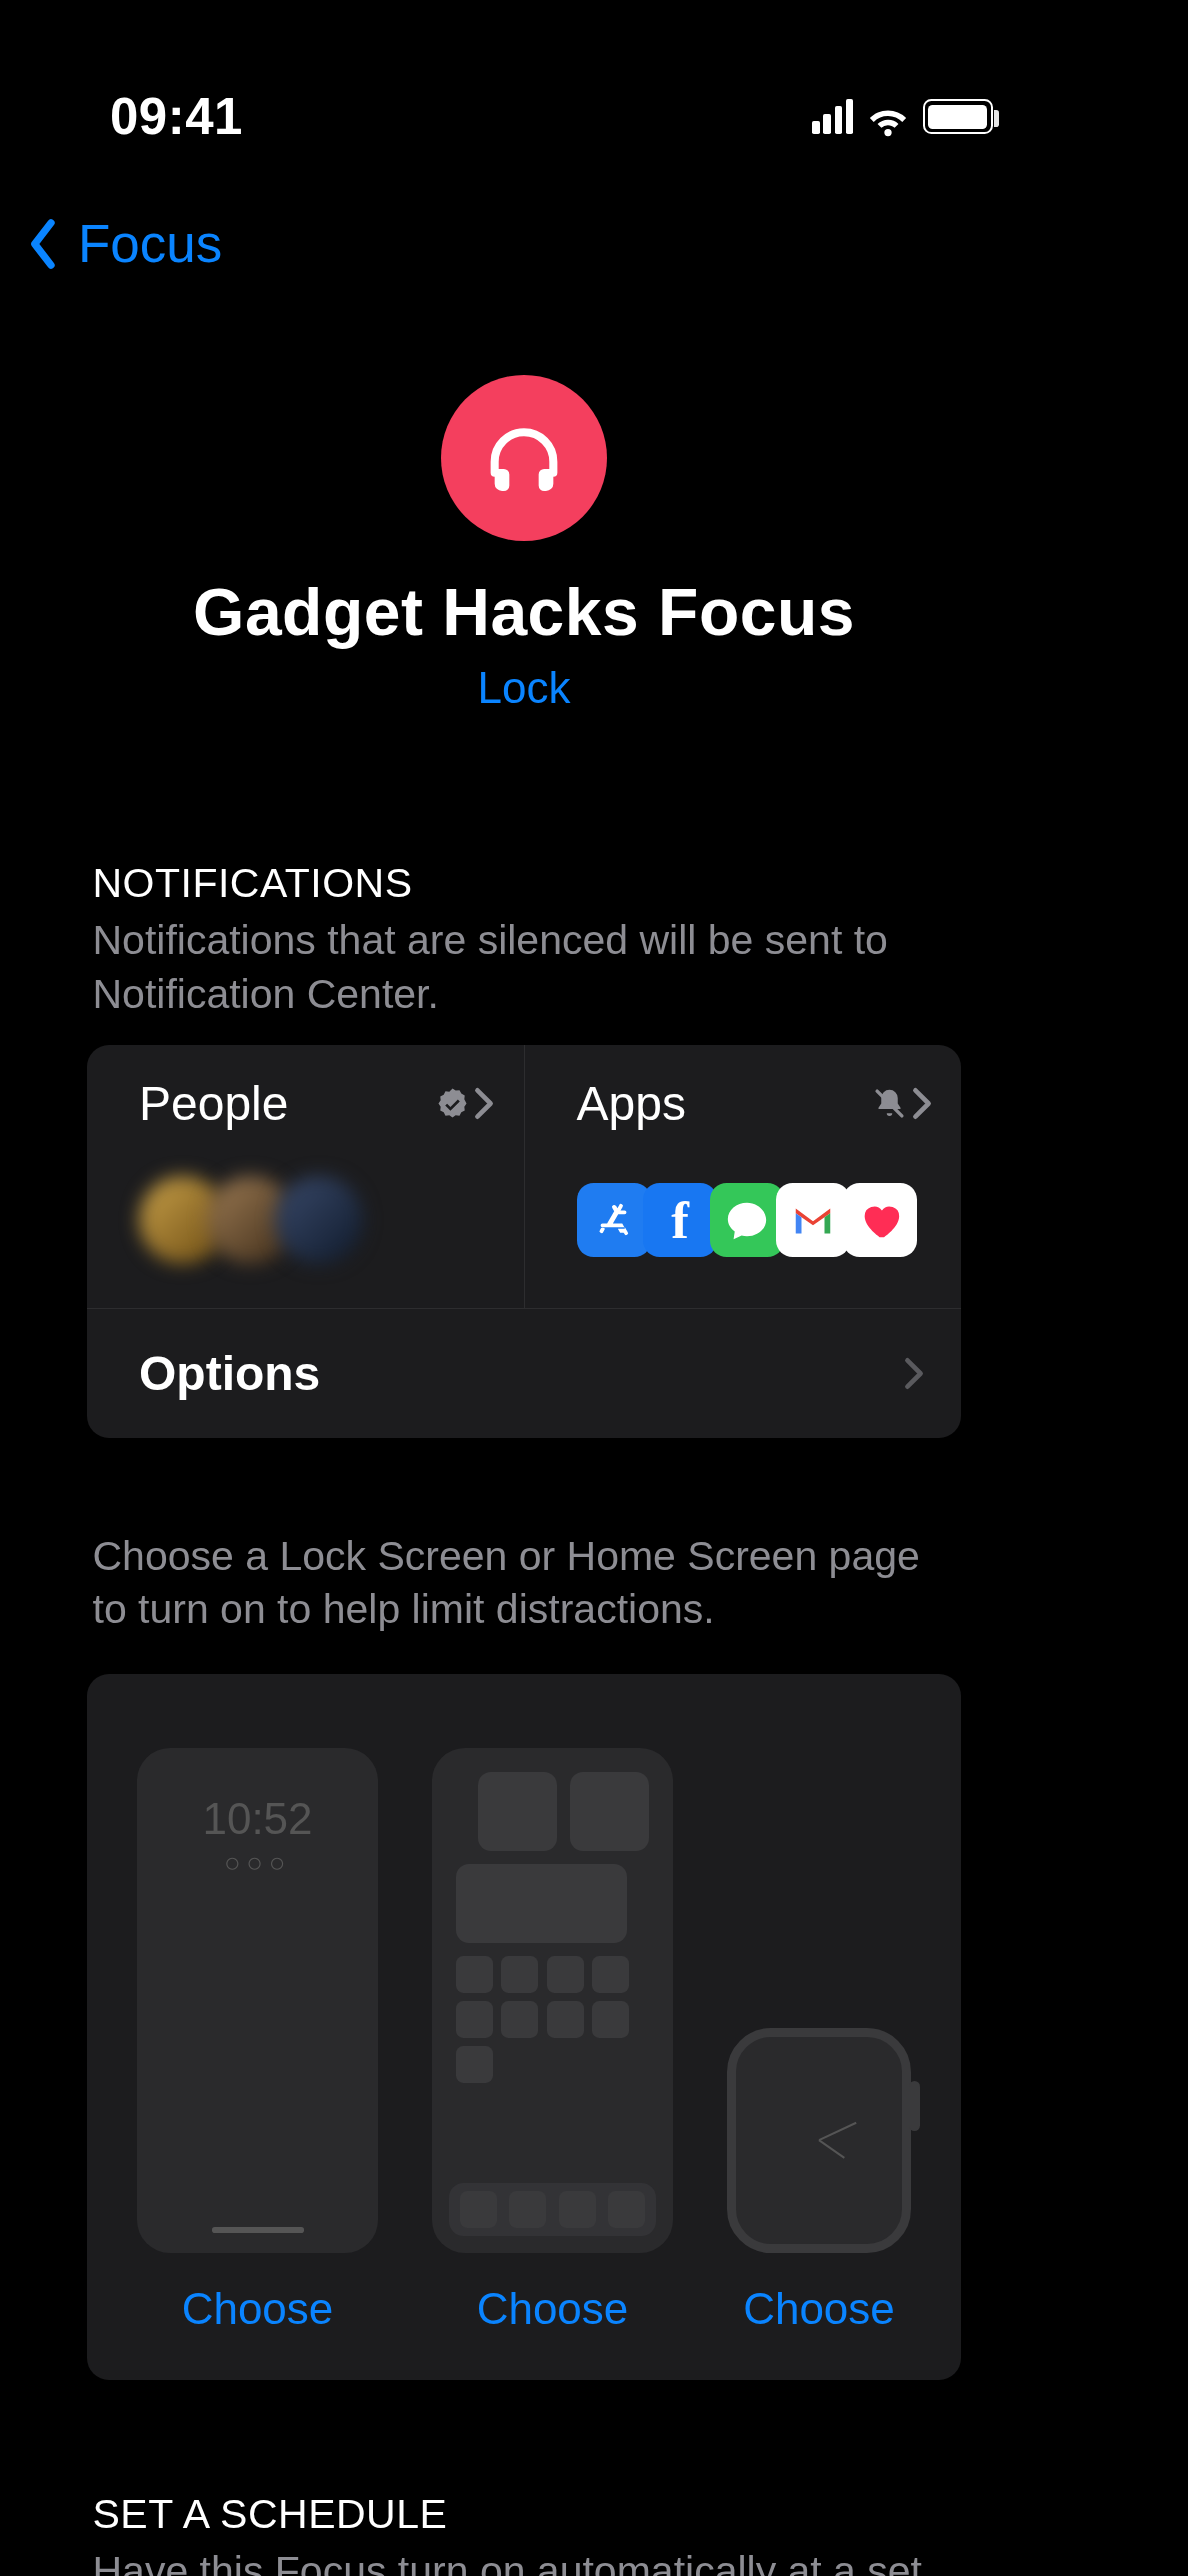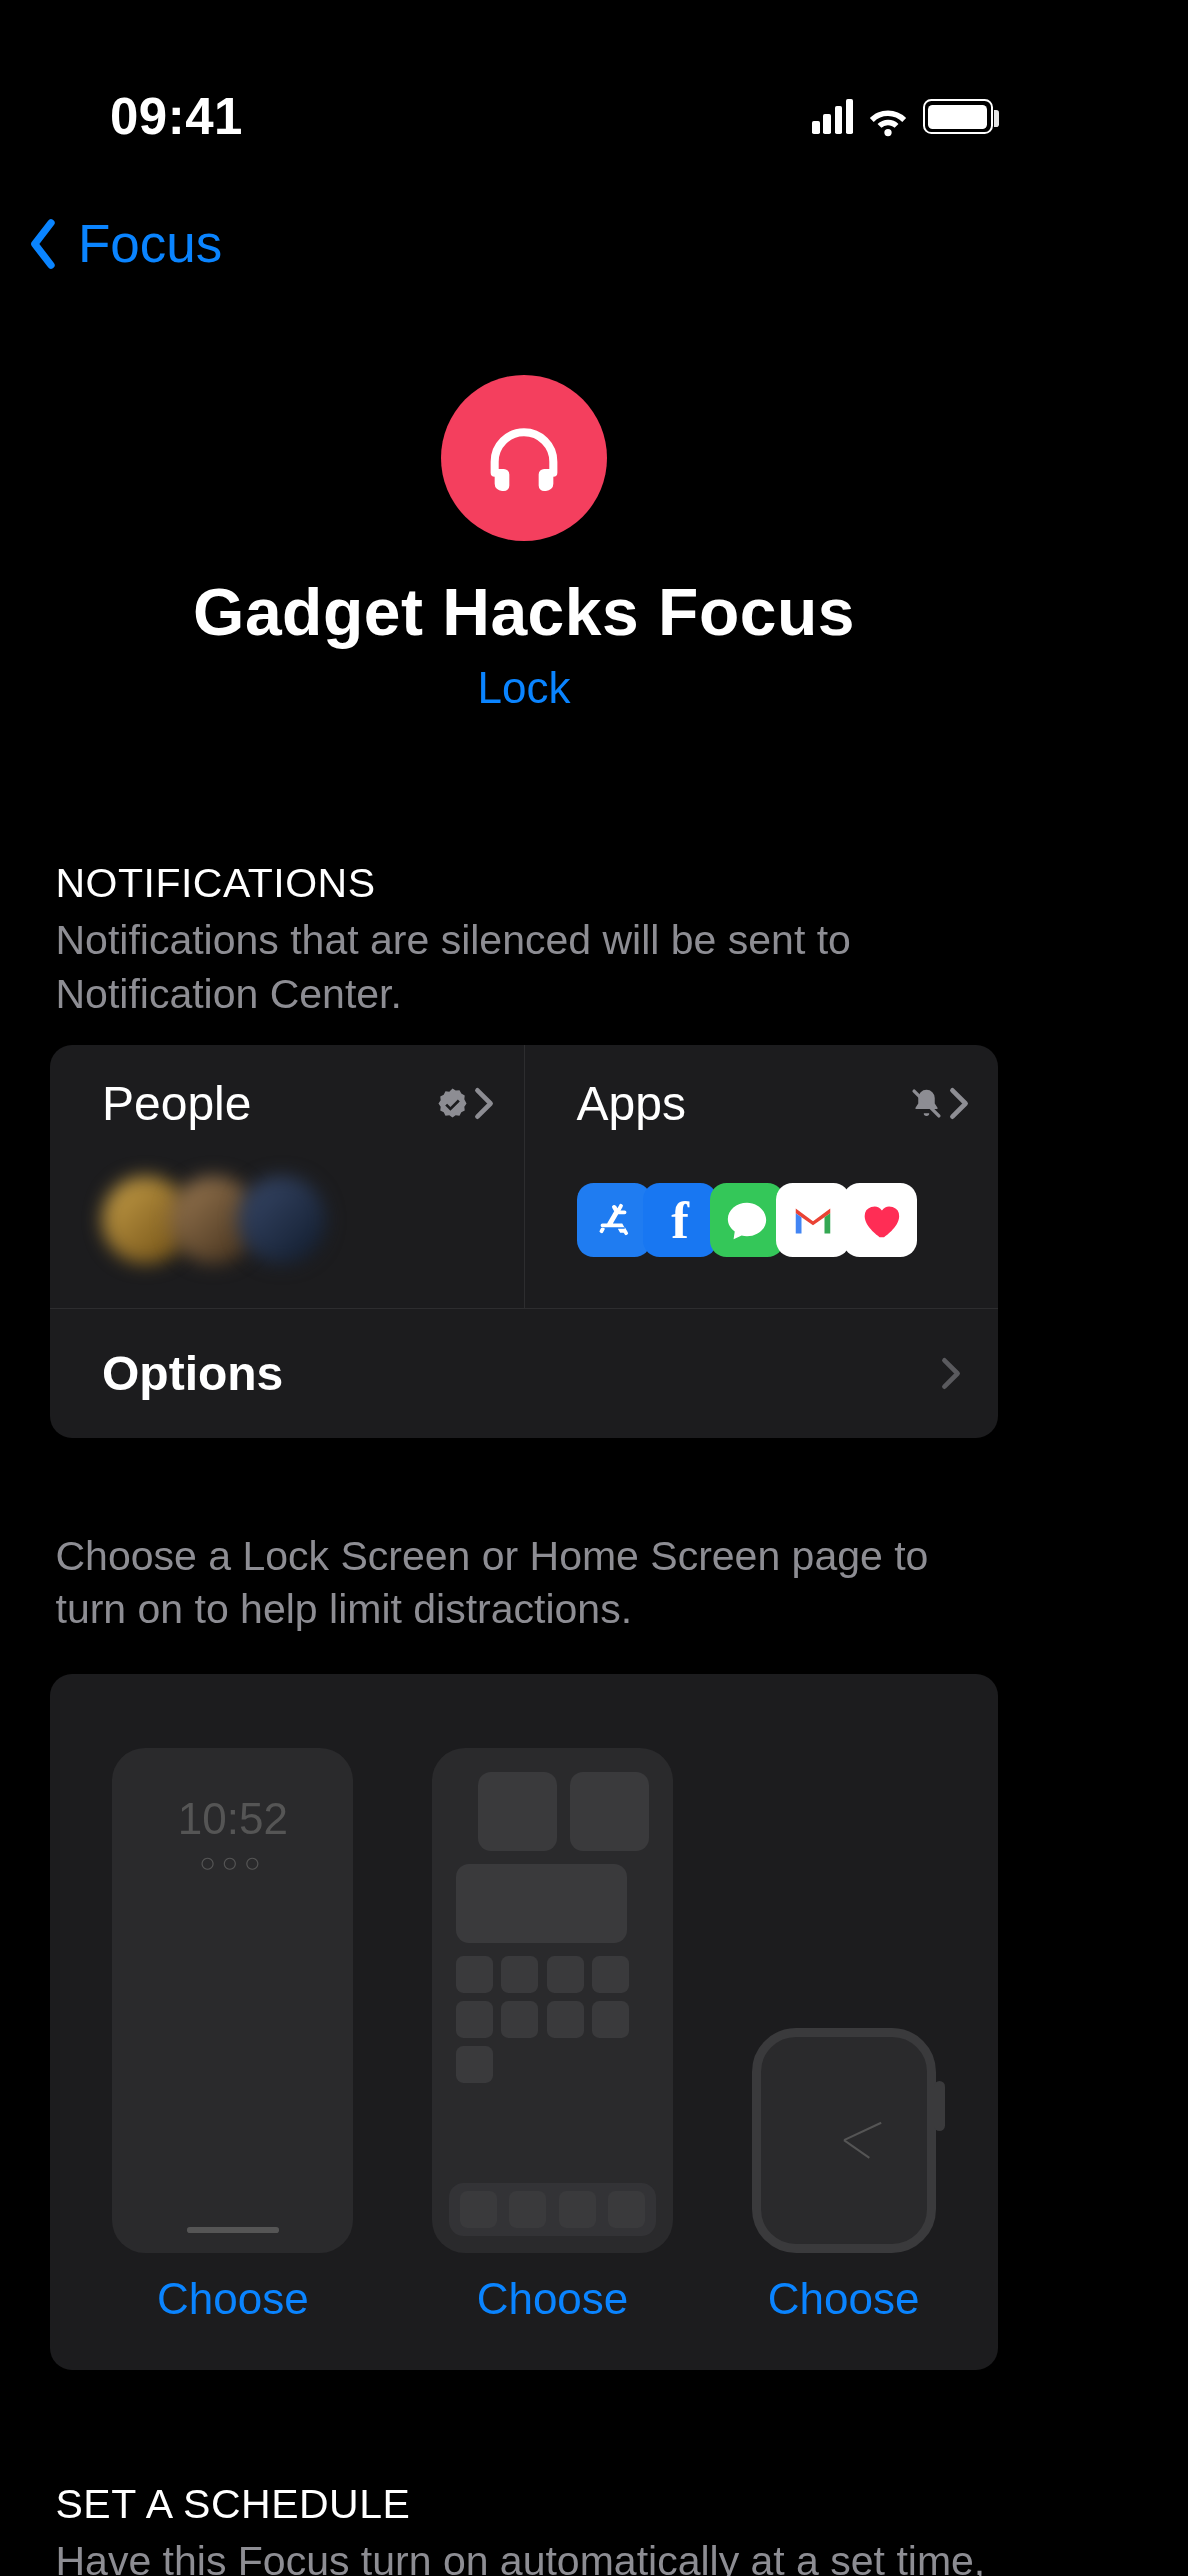--- a/index.html
+++ b/index.html
@@ -27,21 +27,21 @@
   .nav-back-label { color:#0a84ff; font-size:53px; font-weight:400; }
 
   
   .hero { text-align:center; margin-top: 101px; }
   .hero-icon { width:166px; height:166px; border-radius:83px; background:#f43f5e; display:inline-flex; align-items:center; justify-content:center; }
   .hero-icon svg { width:88px; height:88px; }
   .hero-title { font-size:66px; font-weight:700; margin-top:33px; letter-spacing:0.5px; }
   .hero-edit { color:#0a84ff; font-size:44px; margin-top:13px; display:inline-block; }
 
   
-  .section { padding: 0 50px; }
+  .section { padding: 0 87px; }
   .section-top { margin-top: 147px; }
   .section-top2 { margin-top: 92px; }
   .section-top3 { margin-top: 111px; }
   .section-title { font-size:41px; font-weight:400; letter-spacing:0.5px; text-transform:uppercase; color:#fff; margin-bottom:7.4px; padding-left:5.5px; }
   .section-desc { font-size:41px; color:#8d8d93; line-height:1.3; padding-left:5.5px; }
 
   
   .card { background:#1c1c1e; border-radius:22px; margin-top:24px; overflow:hidden; }
   .card-split { display:flex; }
   .card-col { flex:1; padding:31px 29.5px 37px 52px; position:relative; }
@@ -64,21 +64,21 @@
   .app-ico.messages { background:#34c759; }
   .app-ico.gmail { background:#fff; }
   .app-ico.health { background:#fff; }
   .app-ico svg { width:46px; height:46px; }
   .card-row { border-top:0.9px solid rgba(255,255,255,0.08); padding:37px 37px 37px 52px; display:flex; justify-content:space-between; align-items:center;font-weight:bold; }
   .row-label { font-size:48px; }
 
   
   .screens-card { background:#1c1c1e; border-radius:22px; margin-top:37px; padding:74px 37px 46px 37px; position:relative; }
   .screens-row { display:flex; justify-content:space-around; align-items:flex-end; gap:28px; }
-  .screen-col { display:flex; flex-direction:column; align-items:center; gap:21px; }
+  .screen-col { display:flex; flex-direction:column; align-items:center; gap:31px; }
   .dev-frame { background:#2a2a2c; border-radius:33px; position:relative; overflow:hidden; }
   .dev-lock { width:241px; height:505px; display:flex; flex-direction:column; align-items:center; padding-top:37px; }
   .dev-lock .lock-time { color:#555; font-size:44px; font-weight:300; margin-top:9.2px; }
   .dev-lock .lock-dots { color:#555; font-size:28px; letter-spacing:5.5px; margin-top:3.7px; }
   .dev-lock .home-ind { position:absolute; bottom:20px; left:50%; transform:translateX(-50%); width:92px; height:5.5px; background:#555; border-radius:2.8px; }
   .dev-home { width:241px; height:505px; padding:24px; }
   .hg-big-row { display:flex; gap:13px; margin-bottom:13px; justify-content:flex-end; }
   .hg-big { width:79px; height:79px; background:#3a3a3c; border-radius:13px; }
   .hg-wide { width:171px; height:79px; background:#3a3a3c; border-radius:13px; margin-bottom:13px; }
   .hg-grid { display:flex; flex-wrap:wrap; gap:8.3px; }

